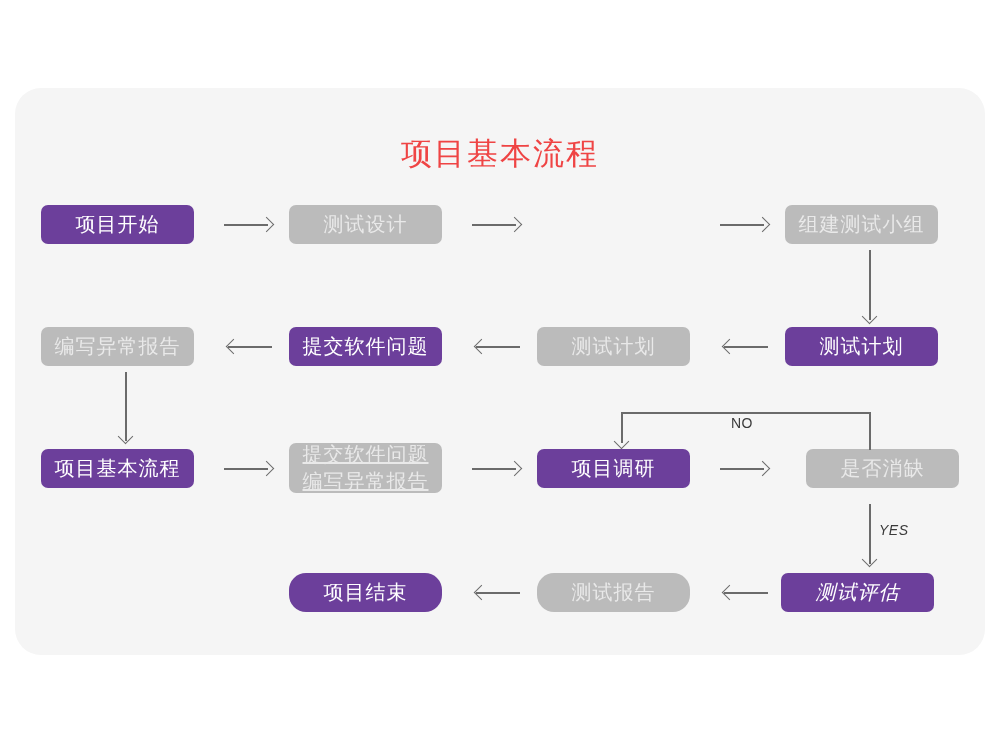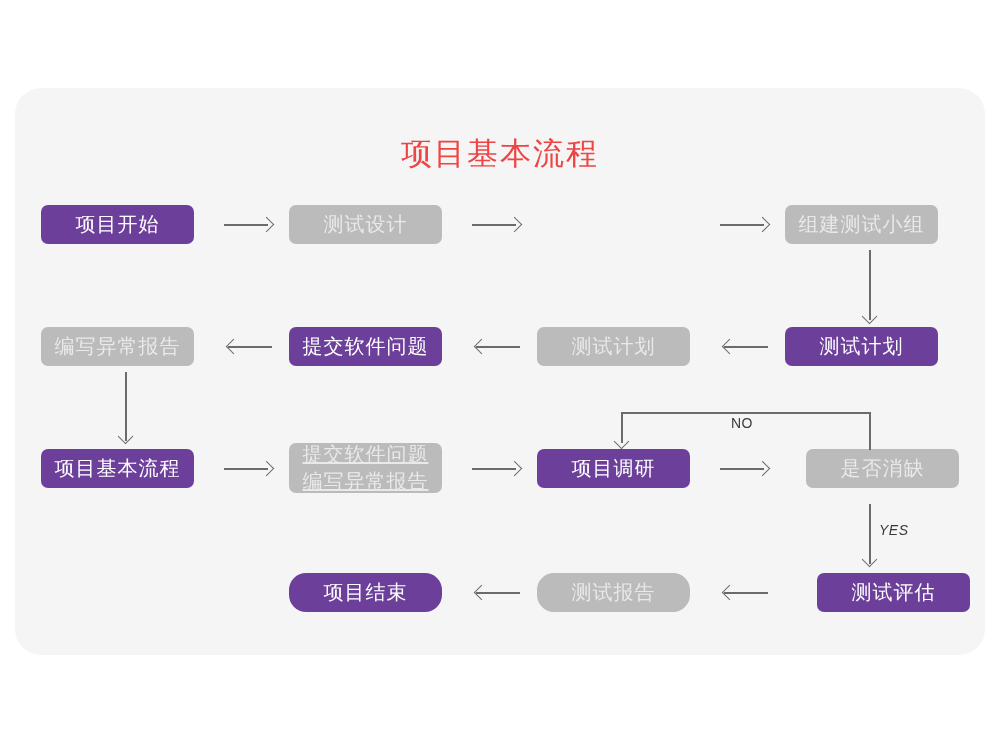--- a/index.html
+++ b/index.html
@@ -135,21 +135,21 @@
   <div class="vline" style="left:621px; top:412px; height:31px;"></div>
   <div class="arrowhead ah-down" style="left:616px; top:436px;"></div>
   <div class="edge-label" style="left:731px; top:415px;">NO</div>
 
   <div class="vline" style="left:869px; top:504px; height:60px;"></div>
   <div class="arrowhead ah-down" style="left:864px; top:554px;"></div>
   <div class="edge-label" style="left:879px; top:522px;font-style:italic;">YES</div>
 
   <div class="node purple" style="left:289px; top:573px;border-radius:17px;">项目结束</div>
   <div class="node gray" style="left:537px; top:573px;border-radius:17px;">测试报告</div>
-  <div class="node purple" style="left:817px; top:573px;">测试评估</div>
+  <div class="node purple" style="left:781px; top:573px;font-style:italic;">测试评估</div>
 
   <div class="hline" style="left:476px; top:592px; width:44px;"></div>
   <div class="arrowhead ah-left" style="left:476px; top:587px;"></div>
 
   <div class="hline" style="left:724px; top:592px; width:44px;"></div>
   <div class="arrowhead ah-left" style="left:724px; top:587px;"></div>
 
 </div>
 
 </body></html>

